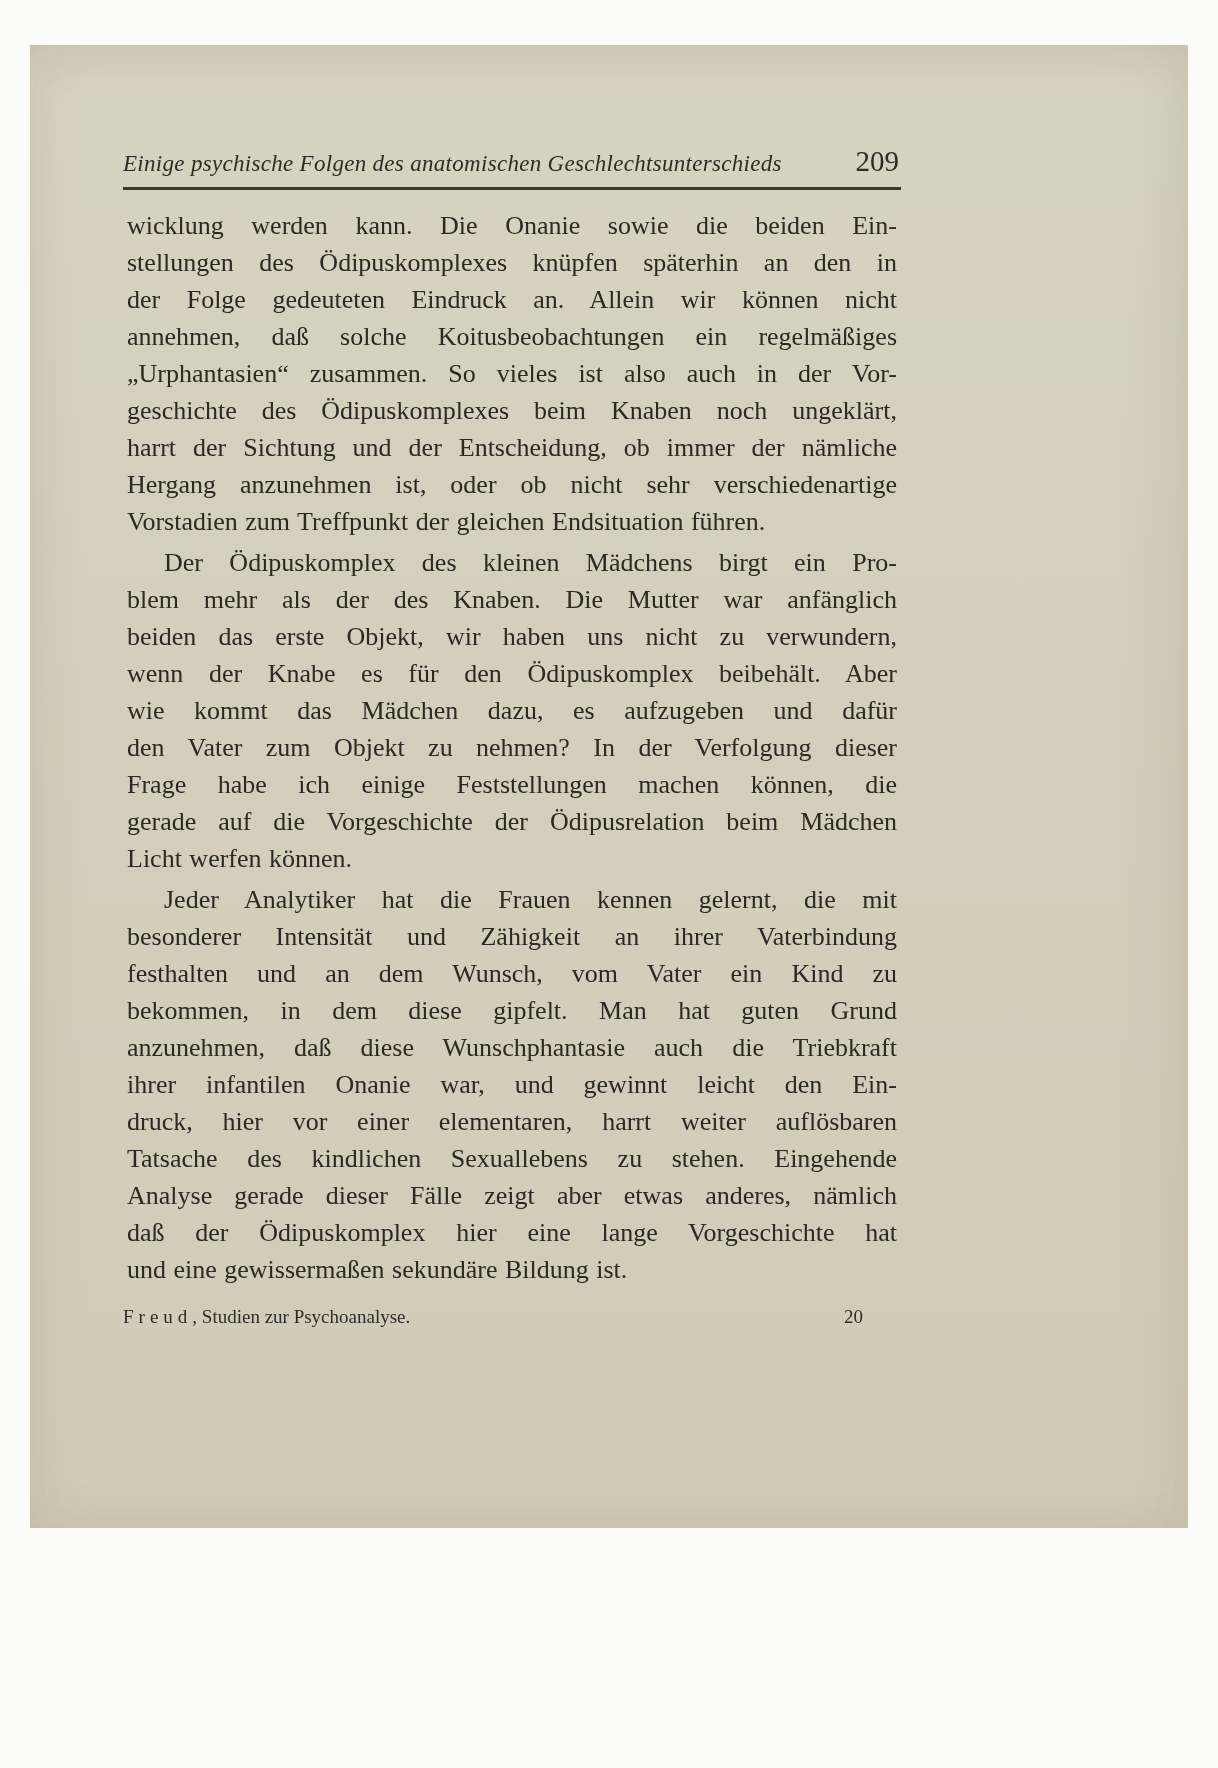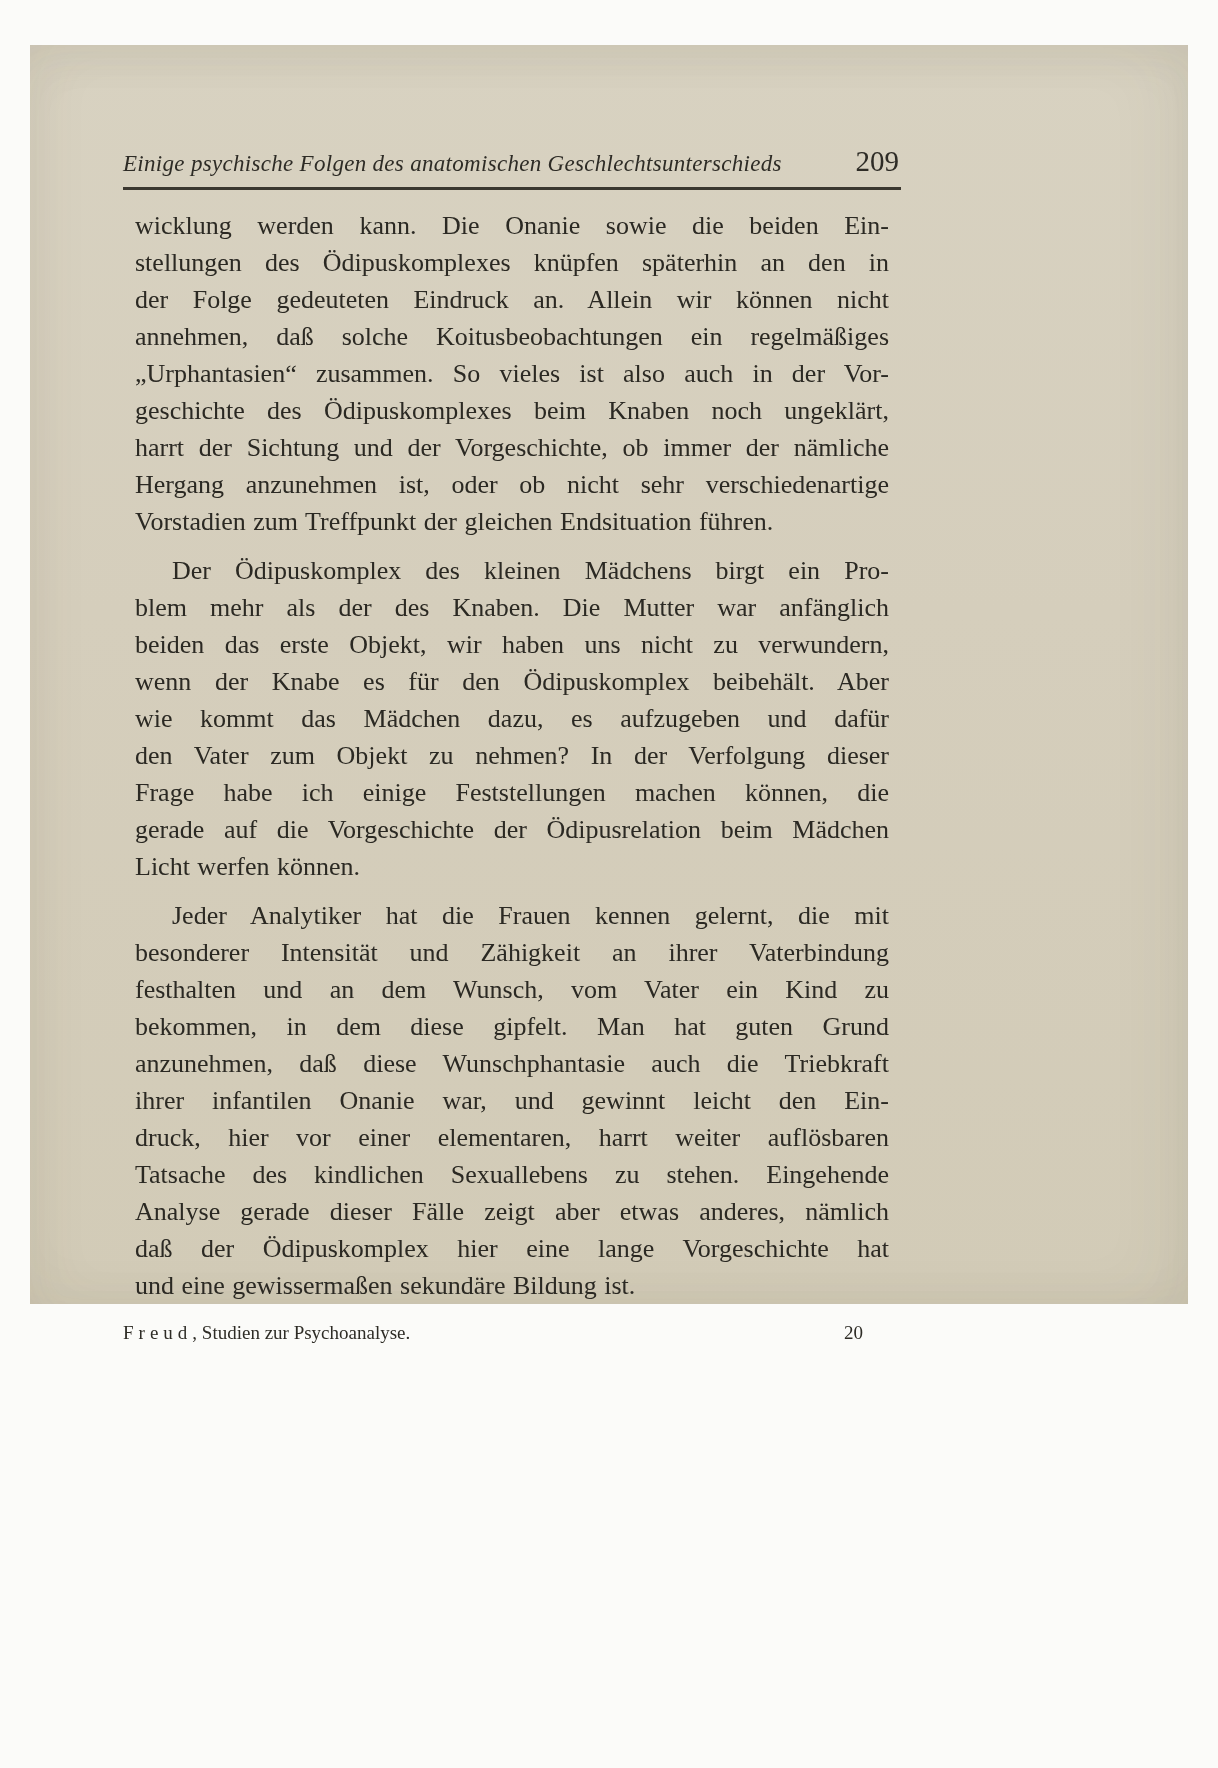--- a/index.html
+++ b/index.html
@@ -13,21 +13,21 @@
     width: 1218px;
     height: 1768px;
     background: #fbfbf9;
     overflow: hidden;
   }
   .scan-page {
     position: absolute;
     left: 30px;
     top: 45px;
     width: 1158px;
-    height: 1259px;
+    height: 1483px;
     background: linear-gradient(180deg, #d8d2c1 0%, #d5cebc 45%, #d2cbb7 100%);
     box-shadow: inset -25px 0 60px rgba(90, 85, 60, 0.06),
                 inset 20px 0 50px rgba(90, 85, 60, 0.04),
                 inset 0 15px 40px rgba(120, 115, 90, 0.05);
     text-decoration: underline;
   }
   .text-block {
     position: absolute;
     left: 93px;
     top: 100px;
@@ -49,21 +49,21 @@
   }
   .header-pagenum {
     font-size: 29px;
     color: #2e2c26;
     padding-right: 2px;
   }
   .body-text {
     margin-top: 17px;
     font-size: 26px;
   }
-  .paragraph { margin: 12px; }
+  .paragraph { margin: 4px; }
   .line {
     height: 37px;
     line-height: 37px;
     text-align: justify;
     text-align-last: justify;
     overflow: hidden;
     word-spacing: 1px;
     color: #2b2923;
   }
   .line.last {
@@ -101,21 +101,21 @@
       </div>
 
       <div class="body-text">
           <div class="paragraph">
             <div class="line">wicklung werden kann. Die Onanie sowie die beiden Ein-</div>
             <div class="line">stellungen des Ödipuskomplexes knüpfen späterhin an den in</div>
             <div class="line">der Folge gedeuteten Eindruck an. Allein wir können nicht</div>
             <div class="line">annehmen, daß solche Koitusbeobachtungen ein regelmäßiges</div>
             <div class="line">„Urphantasien“ zusammen. So vieles ist also auch in der Vor-</div>
             <div class="line">geschichte des Ödipuskomplexes beim Knaben noch ungeklärt,</div>
-            <div class="line">harrt der Sichtung und der Vorgeschichte, ob immer der nämliche</div>
+            <div class="line">harrt der Sichtung und der Entscheidung, ob immer der nämliche</div>
             <div class="line">Hergang anzunehmen ist, oder ob nicht sehr verschiedenartige</div>
             <div class="line last">Vorstadien zum Treffpunkt der gleichen Endsituation führen.</div>
           </div>
           <div class="paragraph">
             <div class="line indent">Der Ödipuskomplex des kleinen Mädchens birgt ein Pro-</div>
             <div class="line">blem mehr als der des Knaben. Die Mutter war anfänglich</div>
             <div class="line">beiden das erste Objekt, wir haben uns nicht zu verwundern,</div>
             <div class="line">wenn der Knabe es für den Ödipuskomplex beibehält. Aber</div>
             <div class="line">wie kommt das Mädchen dazu, es aufzugeben und dafür</div>
             <div class="line">den Vater zum Objekt zu nehmen? In der Verfolgung dieser</div>

